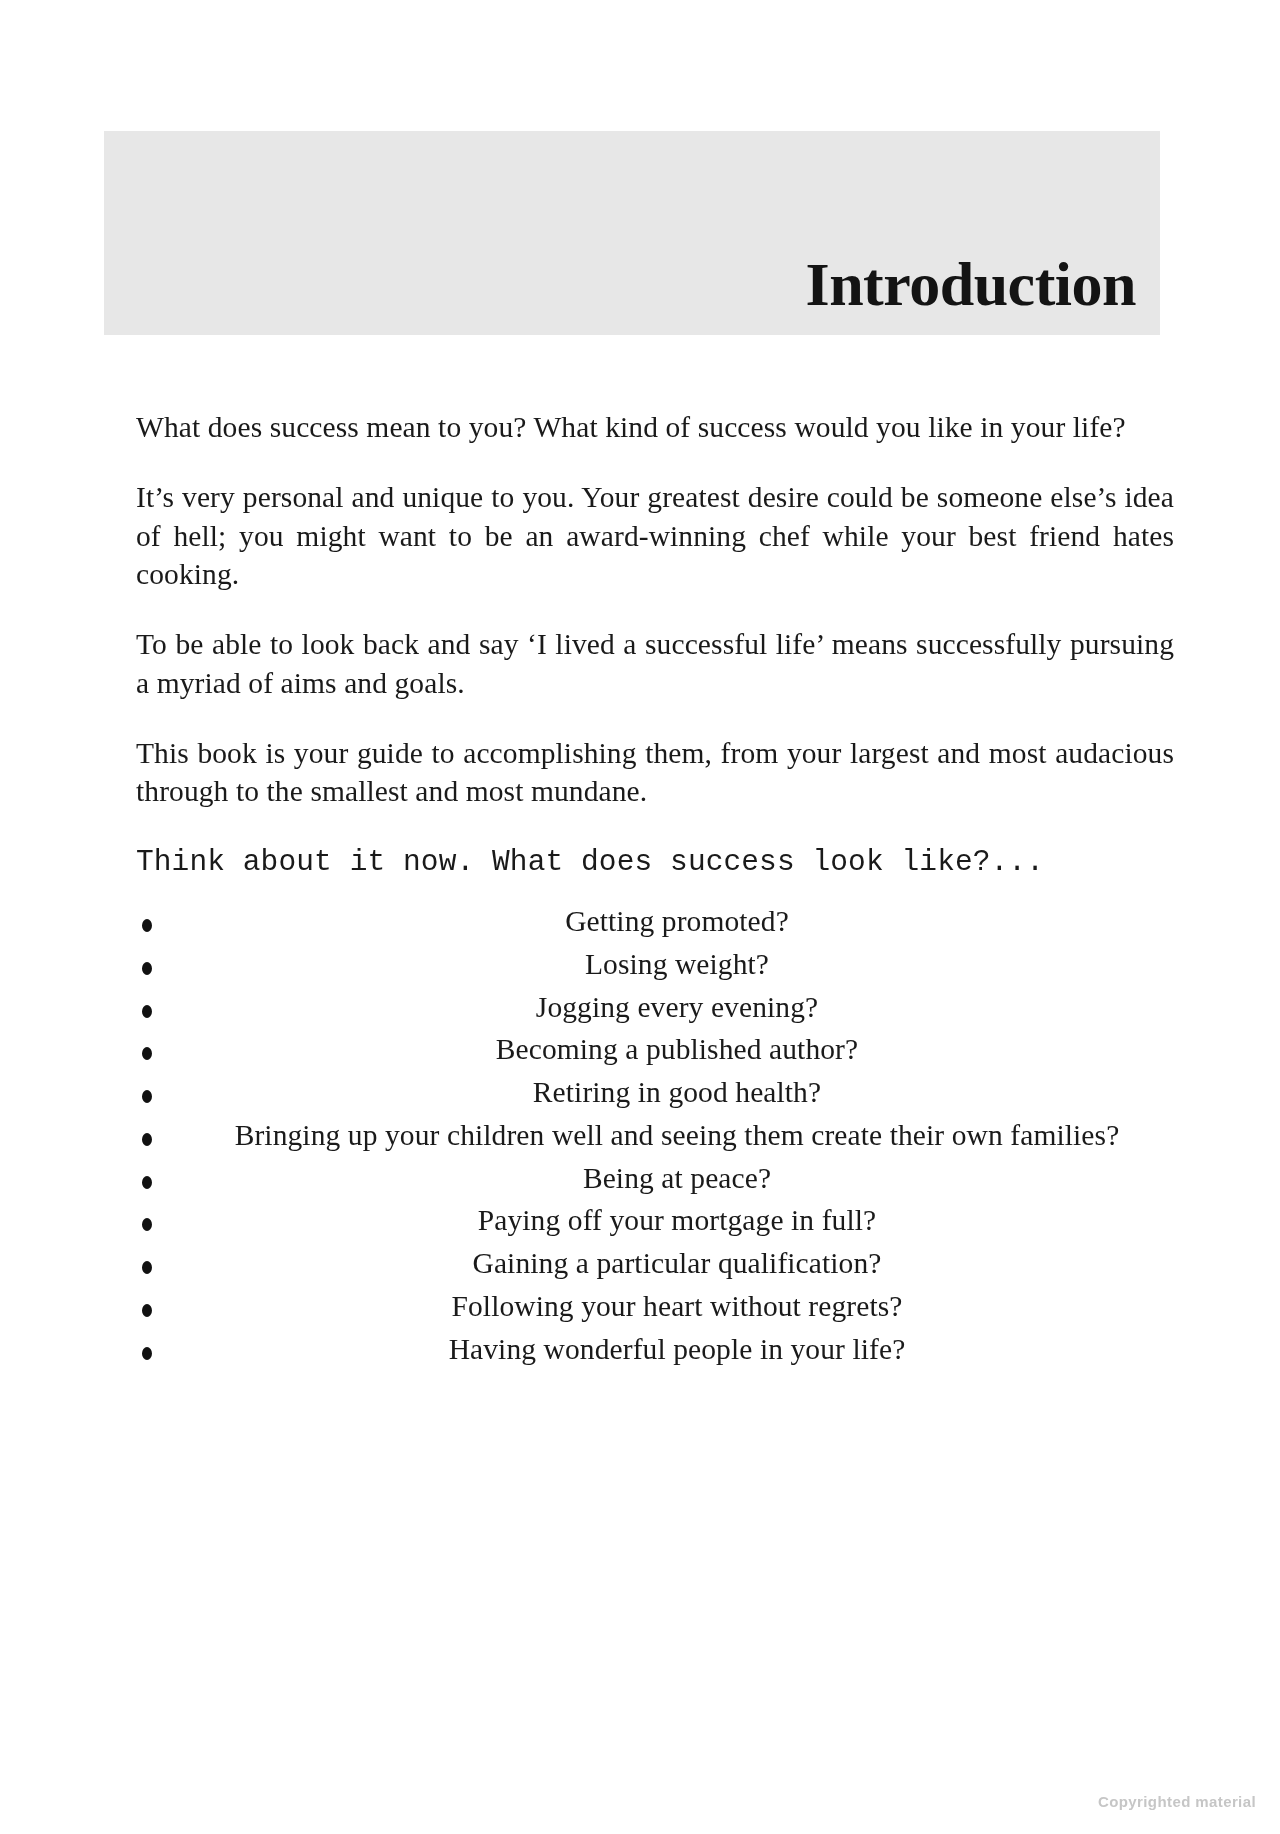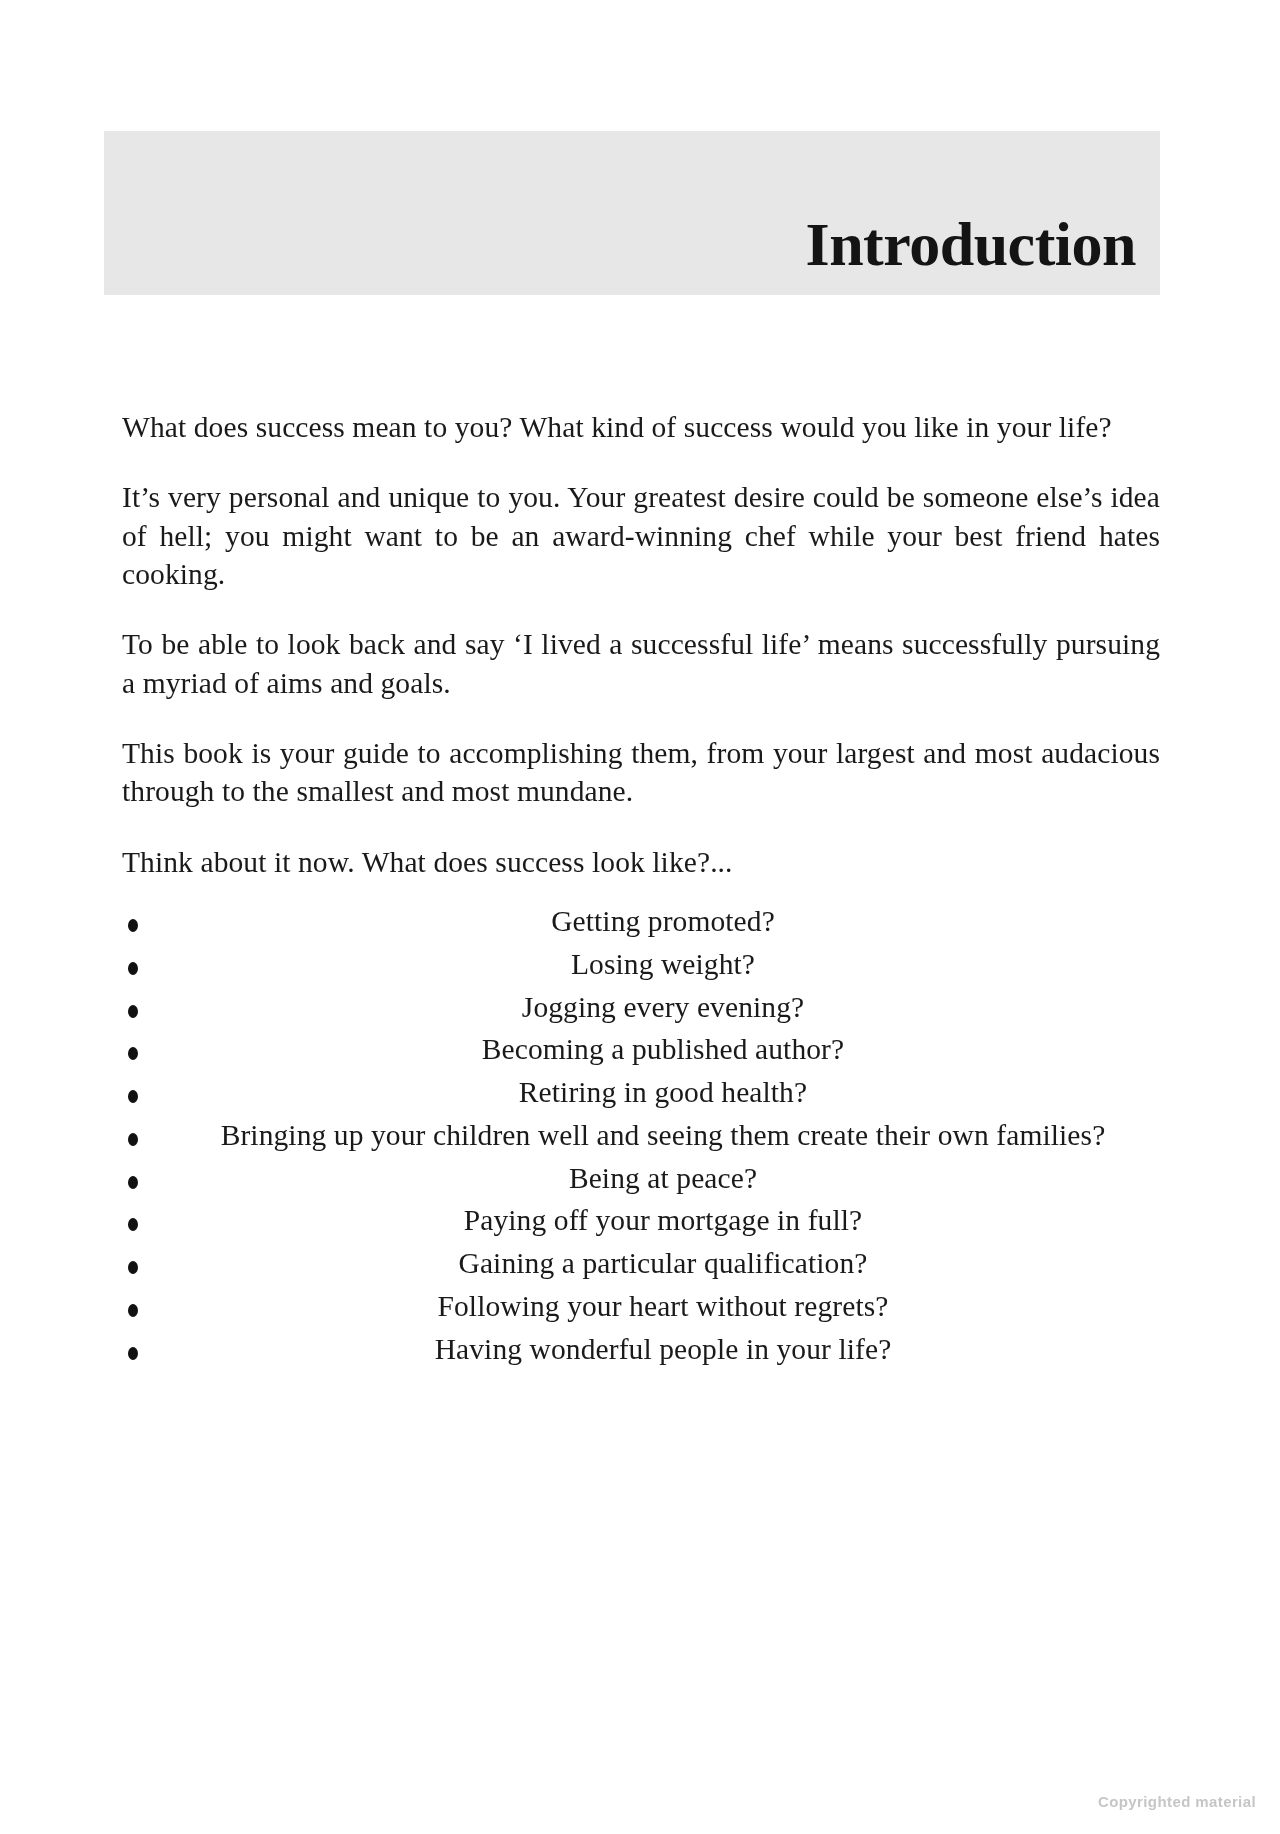--- a/index.html
+++ b/index.html
@@ -21,57 +21,58 @@
     inset: 0;
     background: #ffffff;
   }
 
   
   .chapter-band {
     position: absolute;
     left: 104px;
     top: 131px;
     width: 1056px;
-    height: 164px;
+    height: 204px;
     background: #e7e7e7;
     box-sizing: border-box;
   }
   .chapter-title {
     position: absolute;
     right: 24px;
     bottom: 20px;
     font-family: "Liberation Serif", "DejaVu Serif", serif;
     font-weight: bold;
     font-size: 62px;
     line-height: 1.0;
     letter-spacing: -0.5px;
     color: #141414;
     white-space: nowrap;
   }
 
   
   .body-col {
     position: absolute;
-    left: 122px;
+    left: 136px;
     top: 408px;
     width: 1038px;
   }
 
   p.para {
     margin: 0 0 32px 0;
     font-size: 29.5px;
     line-height: 1.30;
     text-align: justify;
     text-justify: inter-word;
     color: #1a1a1a;
     letter-spacing: 0.1px;
   }
   p.para.last-intro {
     margin-bottom: 22px;
     text-align: left;
+    font-family: Liberation Mono, monospace;
   }
 
   
   ul.success-list {
     list-style: none;
     margin: 0;
     padding: 0;
   }
   ul.success-list li {
     position: relative;

